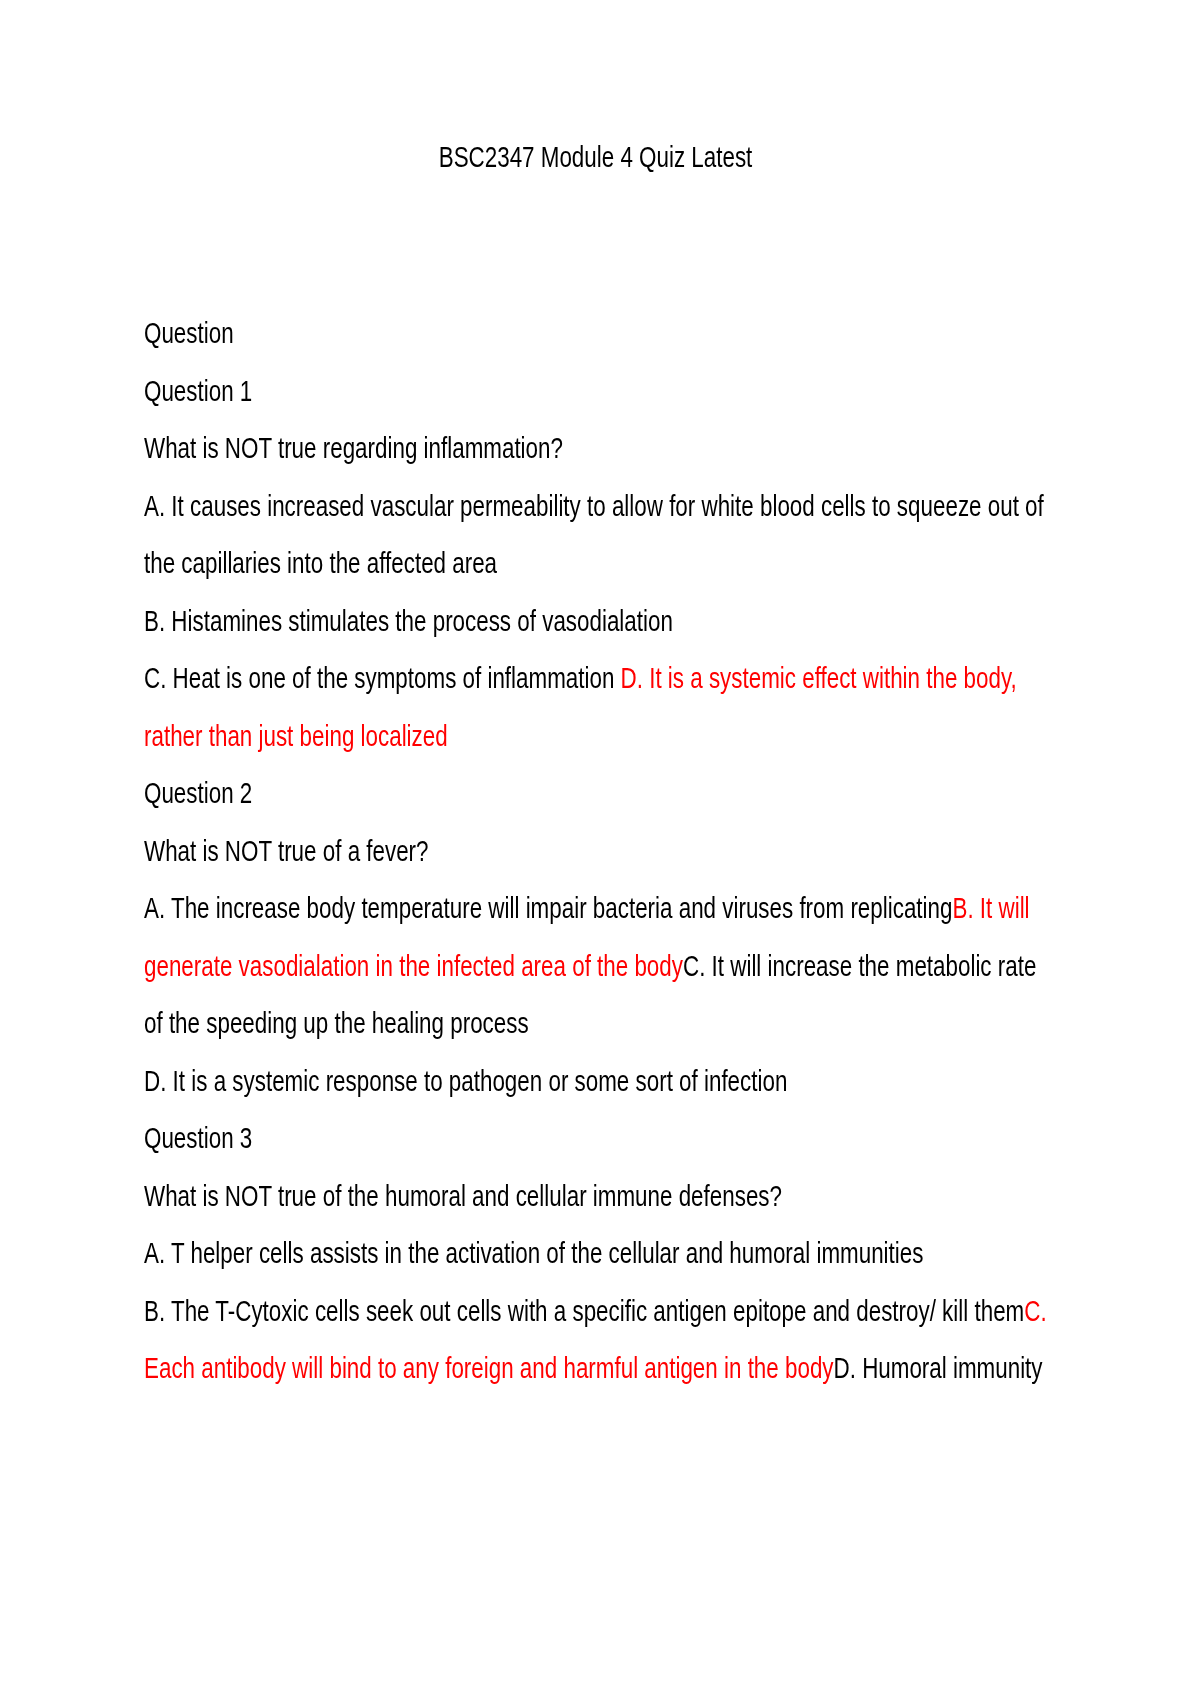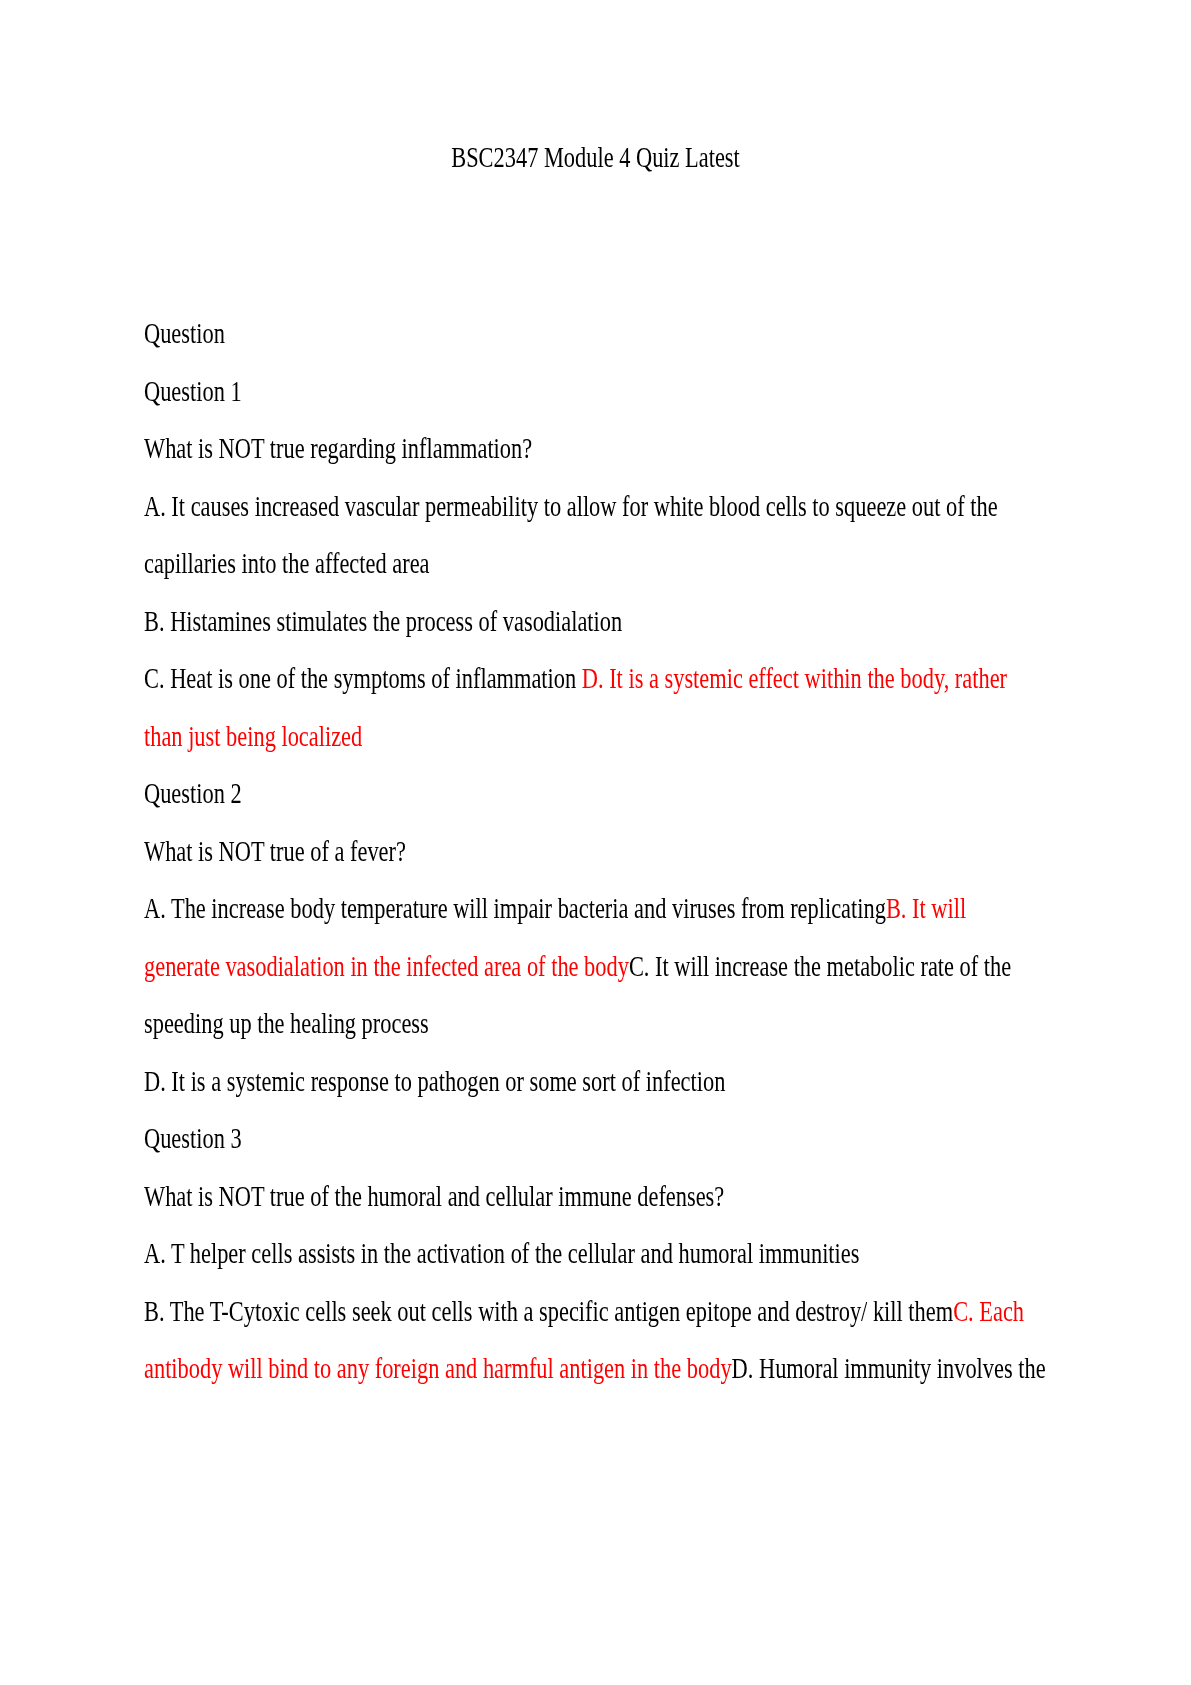--- a/index.html
+++ b/index.html
@@ -5,21 +5,21 @@
   html, body {
     margin: 0;
     padding: 0;
     background: #ffffff;
   }
   .page {
     position: relative;
     width: 1191px;
     height: 1384px;
     background: var(--page-bg, #ffffff);
-    font-family: Liberation Serif, serif;
+    font-family: Liberation Sans, sans-serif;
     color: var(--text-color, #000000);
     overflow: hidden;
   }
   .doc-title {
     position: absolute;
     left: 144px;
     top: 128px;
     width: 1210px;
     transform: scaleX(0.7463);
     transform-origin: 0 0;

